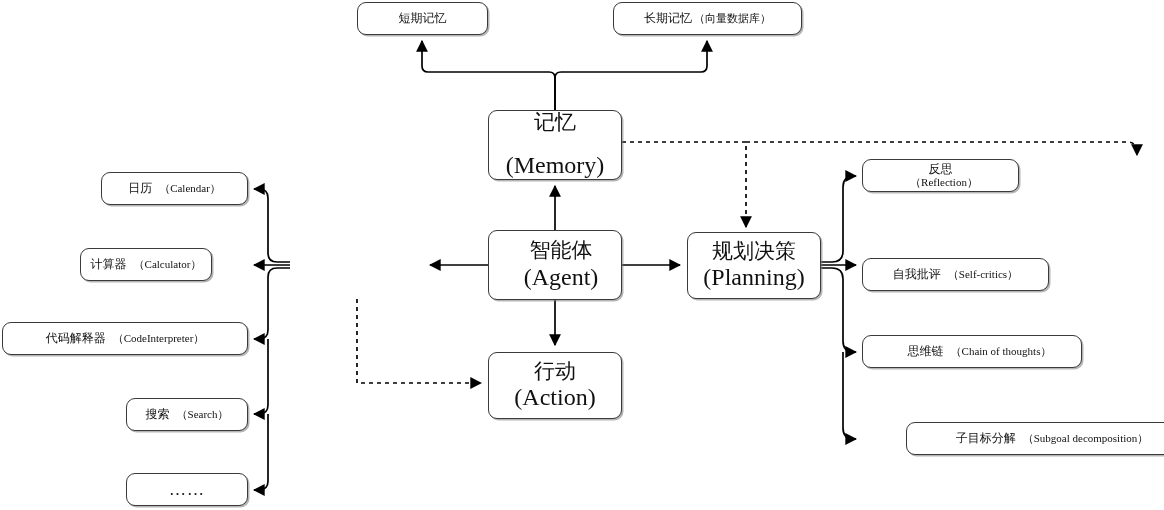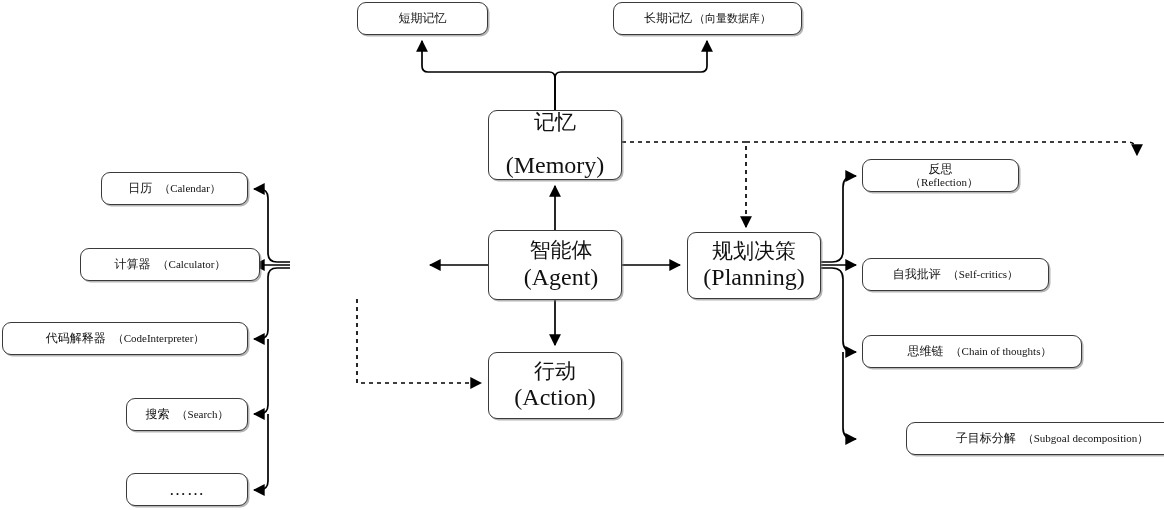--- a/index.html
+++ b/index.html
@@ -128,21 +128,21 @@
   <div class="node-box node-two-line" style="left:488px; top:352px; width:134px; height:67px;">
     <span class="line-cn">行动</span>
     <span class="line-en">(Action)</span>
   </div>
 
   <div class="node-box node-one-line" style="left:101px; top:172px; width:147px; height:33px;">
     <span class="line-cn">日历</span>
     <span class="line-en">（Calendar）</span>
   </div>
 
-  <div class="node-box node-one-line" style="left:80px; top:248px; width:180px; height:33px;">
+  <div class="node-box node-one-line" style="left:80px; top:248px; width:132px; height:33px;">
     <span class="line-cn">计算器</span>
     <span class="line-en">（Calculator）</span>
   </div>
 
   <div class="node-box node-one-line" style="left:2px; top:322px; width:246px; height:33px;">
     <span class="line-cn">代码解释器</span>
     <span class="line-en">（CodeInterpreter）</span>
   </div>
 
   <div class="node-box node-one-line" style="left:126px; top:398px; width:122px; height:33px;">

